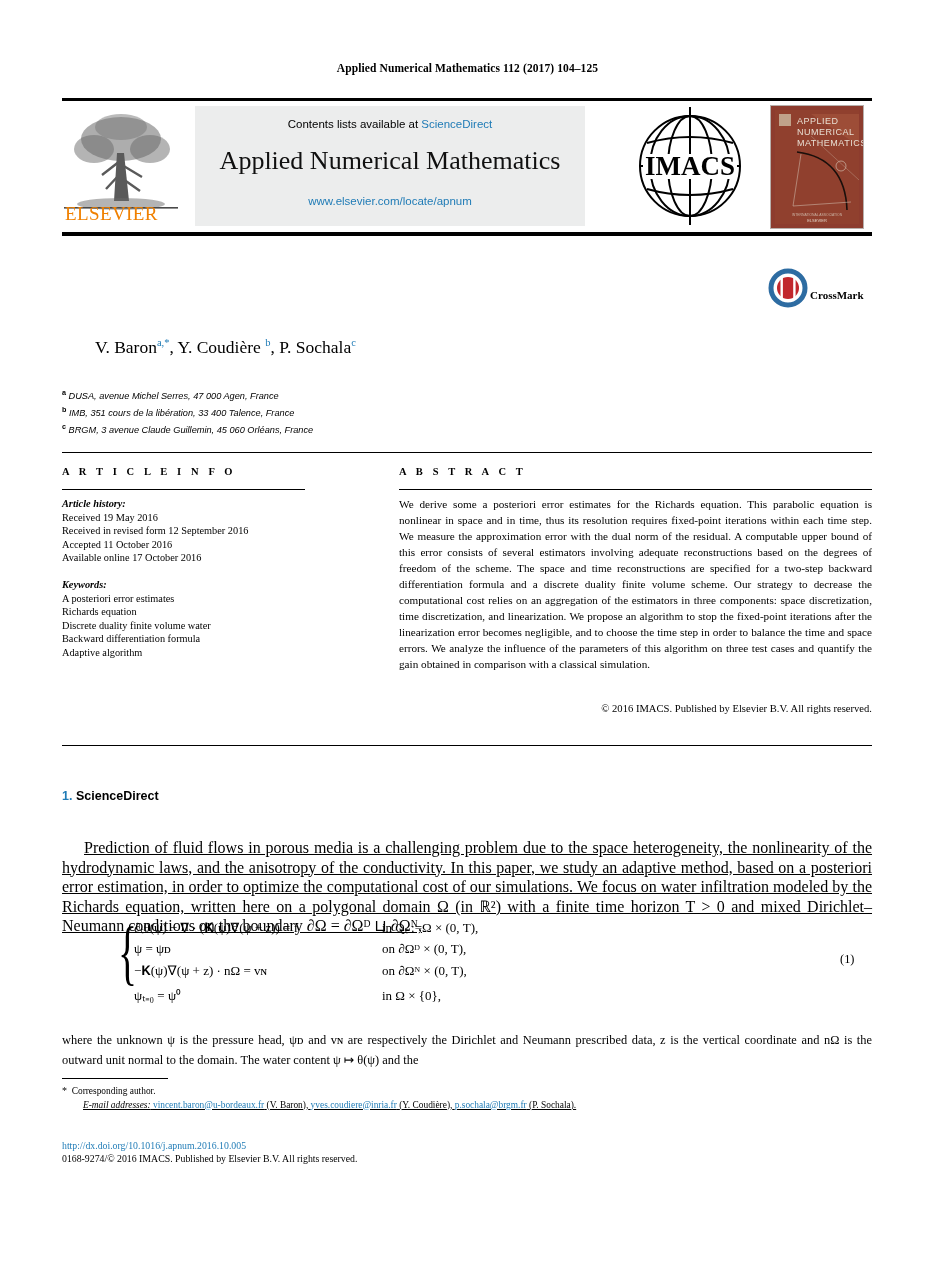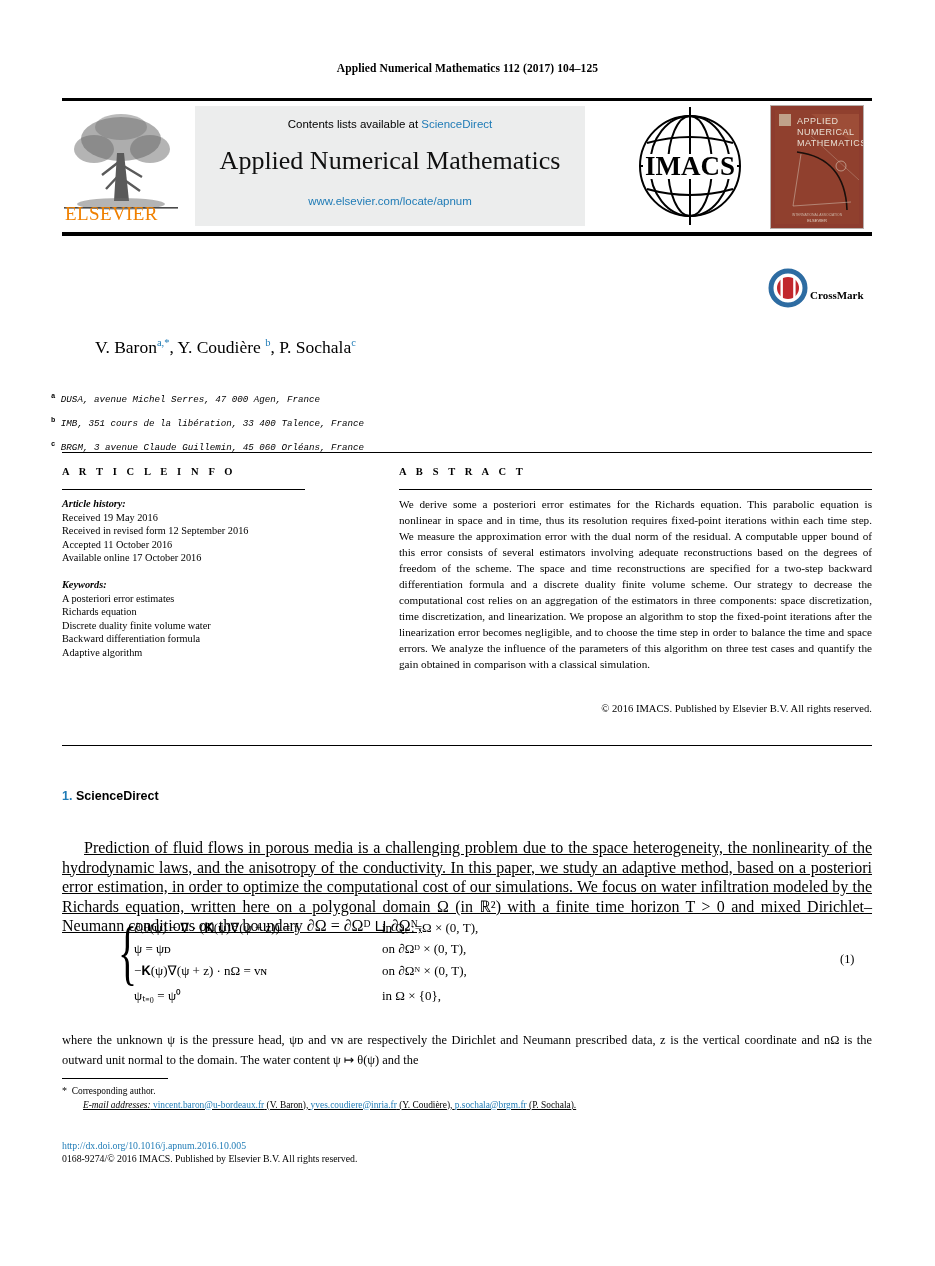--- a/index.html
+++ b/index.html
@@ -102,24 +102,24 @@
 
   .authors {
     position: absolute; left: 62px; top: 337px;
     font-size: 17.5px;
     font-family: "Liberation Serif", serif;
     margin-left: 33px;
   }
   .authors sup { font-size: 10.5px; color: #1f7bb6; }
 
   .affils {
-    position: absolute; left: 51px; top: 386px;
-    font-size: 9.2px; line-height: 21px;
+    position: absolute; left: 62px; top: 386px;
+    font-size: 9.2px; line-height: 13px;
     font-style: italic;
-    font-family: Liberation Mono, monospace;
+    font-family: Liberation Sans, sans-serif;
   }
   .affils sup { font-style: normal; font-size: 7.2px; font-weight: bold; }
 
   
   .rule-med-1 {
     position: absolute; left: 62px; top: 452px;
     width: 810px; height: 1px; background: #000;
   }
   .rule-med-2 {
     position: absolute; left: 62px; top: 745px;

